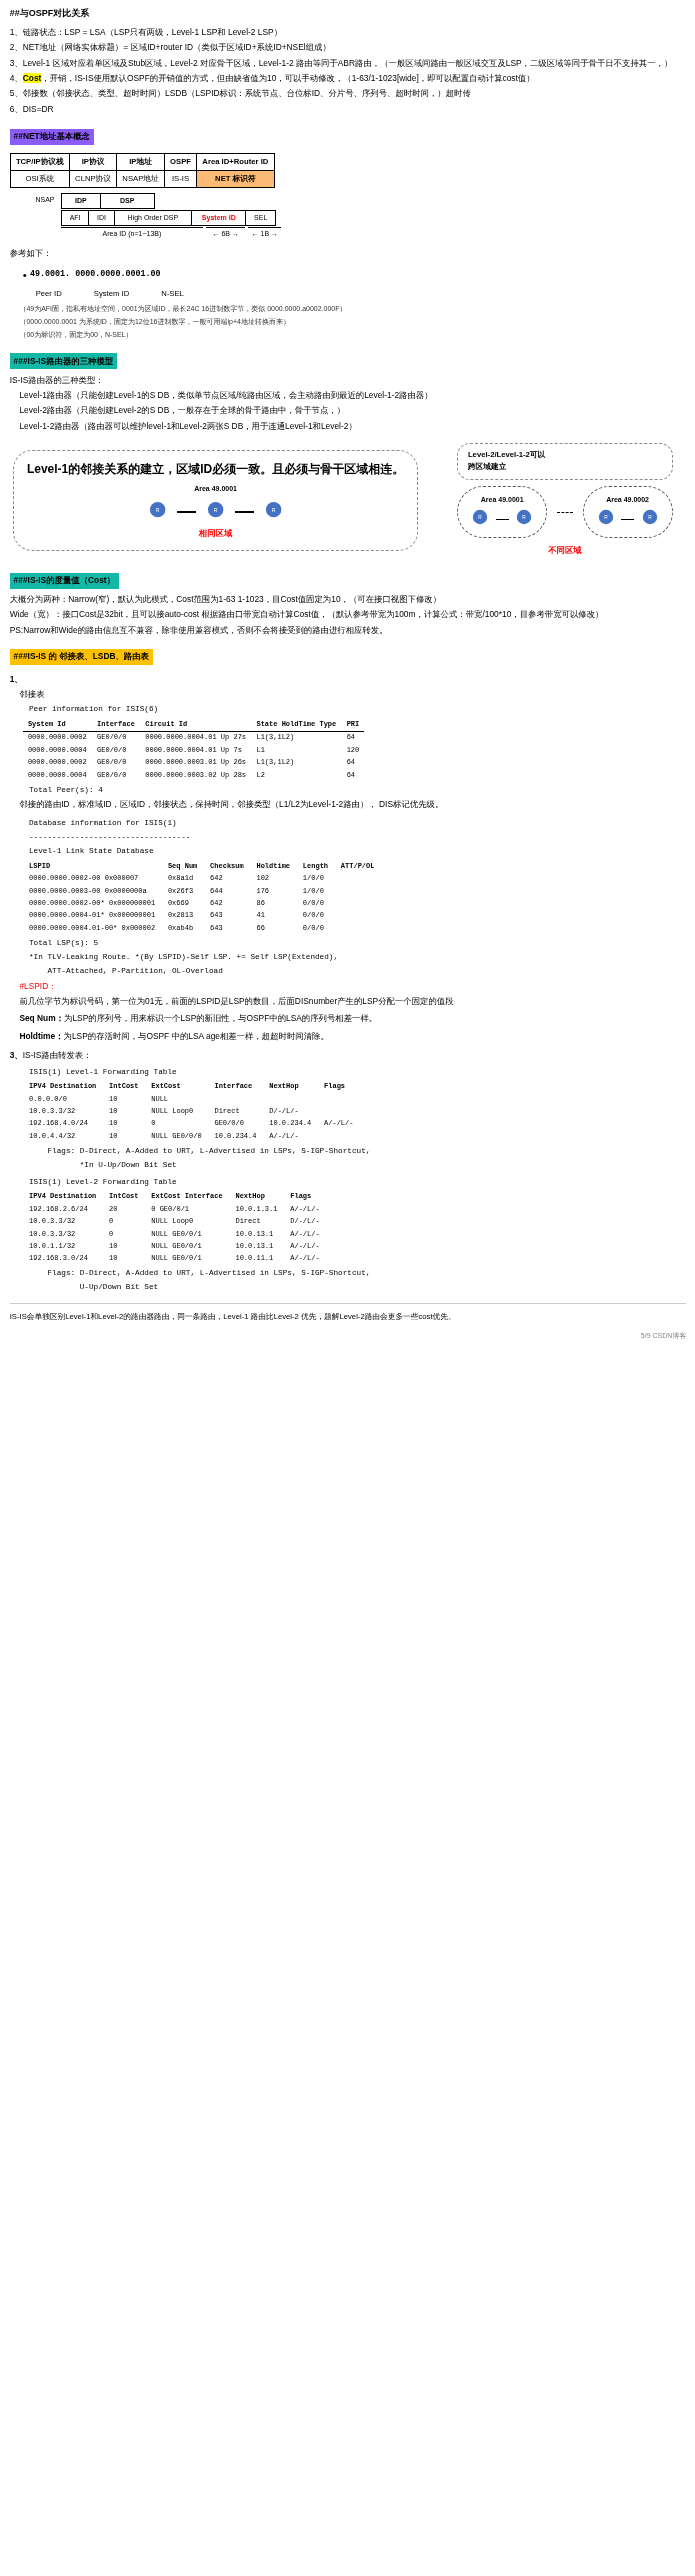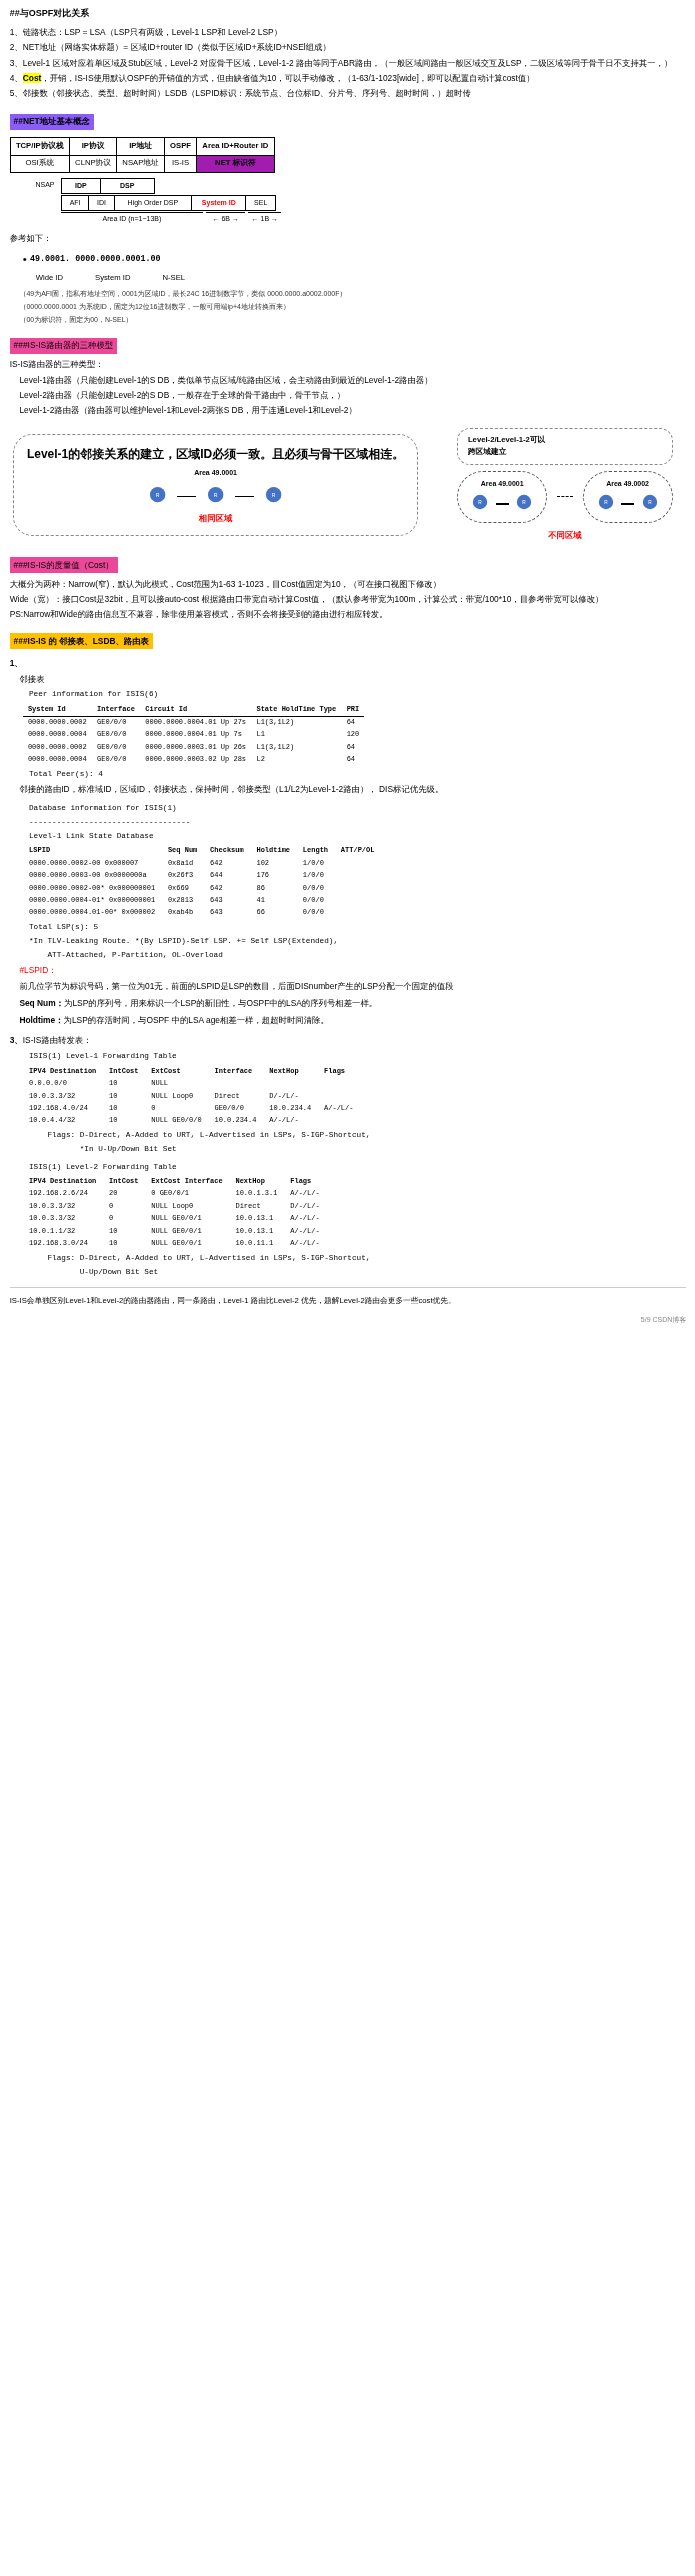--- a/index.html
+++ b/index.html
@@ -32,21 +32,21 @@
     }
     .net-table td, .net-table th {
       border: 0.6px solid #000;
       padding: 1.9px 5.2px;
       text-align: center;
     }
     .net-table .header-row th {
       background: #fff;
       font-weight: bold;
     }
-    .net-highlight { background: #a21caf; }
+    .net-highlight { background: #fdba74; }
 
     
     .nsap-container {
       margin: 5.2px 0;
       font-size: 7.7px;
     }
     .area-label-red { color: red; font-weight: bold; font-size: 8.4px; margin-top: 3.2px; }
 
     
     .code-block {
@@ -120,23 +120,23 @@
     }
 
     .section-box {
       background: #8b5cf6;
       padding: 1.3px 3.9px;
       font-weight: bold;
       margin: 5.2px 0 2.6px 0;
       display: inline-block;
     }
     .section-box-yellow {
-      background: #ec4899;
+      background: #14b8a6;
       padding: 1.3px 3.9px;
-      font-weight: normal;
+      font-weight: bold;
       margin: 5.2px 0 2.6px 0;
       display: inline-block;
     }
     .section-box-orange {
       background: #ffc000;
       padding: 1.3px 3.9px;
       font-weight: bold;
       margin: 5.2px 0 2.6px 0;
       display: inline-block;
     }
@@ -164,20 +164,21 @@
 <body>
 
 <div class="page-title">##与OSPF对比关系</div>
 
 <div>
   <p>1、链路状态：LSP = LSA（LSP只有两级，Level-1 LSP和 Level-2 LSP）</p>
   <p>2、NET地址（网络实体标题）= 区域ID+router ID（类似于区域ID+系统ID+NSEl组成）</p>
   <p>3、Level-1 区域对应着单区域及Stub区域，Level-2 对应骨干区域，Level-1-2 路由等同于ABR路由，（一般区域间路由一般区域交互及LSP，二级区域等同于骨干日不支持其一，）</p>
   <p>4、<span class="highlight-yellow">Cost</span>，开销，IS-IS使用默认OSPF的开销值的方式，但由缺省值为10，可以手动修改，（1-63/1-1023[wide]，即可以配置自动计算cost值）</p>
   <p>5、邻接数（邻接状态、类型、超时时间）LSDB（LSPID标识：系统节点、台位标ID、分片号、序列号、超时时间，）超时传</p>
+  <p>6、DIS=DR</p>
 </div>
 
 <div style="margin-top:7.7px;">
   <div class="section-box">##NET地址基本概念</div>
 
   
   <table class="net-table" style="margin-top:5.2px;">
     <tbody>
         <tr class="header-row">
       <th>TCP/IP协议栈</th>
@@ -225,21 +226,21 @@
   </div>
 </div>
 
 <div style="margin-top:7.7px;">
   <p>参考如下：</p>
   <div style="margin: 5.2px 0 3.2px 13px; display:flex; align-items:center; gap:3.2px;">
     <span style="font-size:11.6px;">•</span>
     <span class="example-addr">49.0001. 0000.0000.0001.00</span>
   </div>
   <div style="margin-left:26px; display:flex; gap:32px; font-size:7.7px; margin-bottom:3.2px;">
-    <span>Wide ID</span>
+    <span>Peer ID</span>
     <span>System ID</span>
     <span>N-SEL</span>
   </div>
   <p class="note-text indent1">（49为AFI固，指私有地址空间，0001为区域ID，最长24C 16进制数字节，类似 0000.0000.a0002.000F）</p>
   <p class="note-text indent1">（0000.0000.0001 为系统ID，固定为12位16进制数字，一般可用端ip+4地址转换而来）</p>
   <p class="note-text indent1">（00为标识符，固定为00，N-SEL）</p>
 </div>
 
 <div style="margin-top:7.7px;">
   <div class="section-box-yellow">###IS-IS路由器的三种模型</div>

